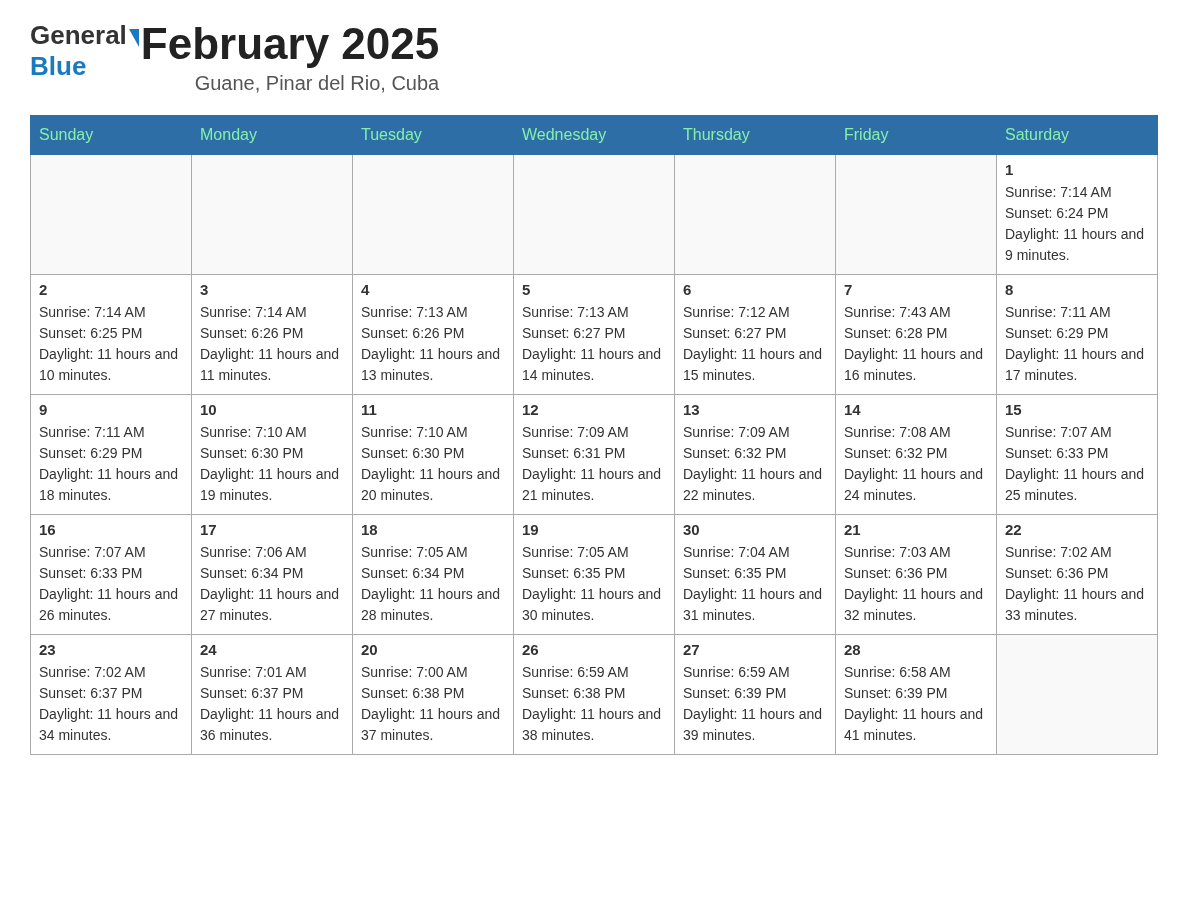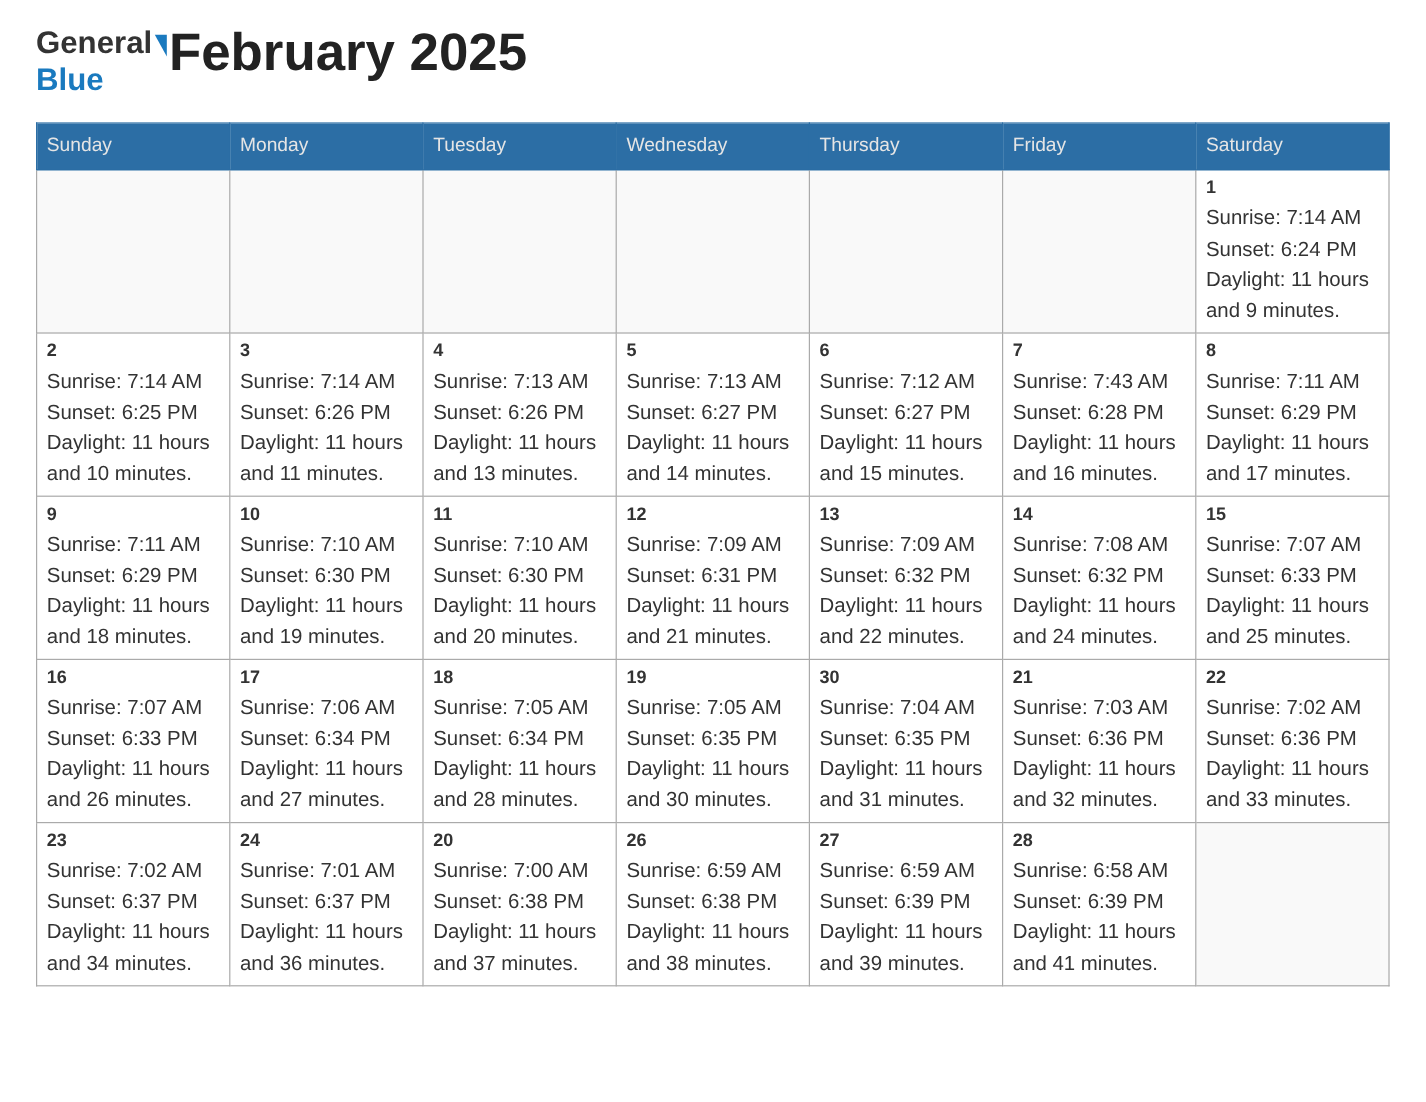--- a/index.html
+++ b/index.html
@@ -55,21 +55,21 @@
       color: #555;
       margin-top: 4px;
     }
     .calendar {
       width: 100%;
       border-collapse: collapse;
       border: 1px solid #999;
     }
     .calendar th {
       background-color: #2c6ea5;
-      color: #e5e5e5;
+      color: #86efac;
       font-size: 16px;
       font-weight: normal;
       padding: 10px 8px;
       text-align: left;
       border: 1px solid #2c6ea5;
     }
     .calendar td {
       border: 1px solid #aaa;
       vertical-align: top;
       padding: 6px 8px;
@@ -82,21 +82,21 @@
     .calendar td.empty {
       background: #f9f9f9;
     }
     .day-number {
       font-size: 15px;
       font-weight: bold;
       margin-bottom: 4px;
       display: block;
     }
     .day-info {
-      font-size: 17px;
+      font-size: 14px;
       line-height: 1.5;
       color: #333;
     }
     .calendar tr td {
       height: 120px;
     }
   </style>
 </head>
 <body>
 
@@ -105,20 +105,21 @@
     <div class="logo-text">
       <span class="logo-general">General</span>
       <span class="logo-arrow"></span>
     </div>
     <div>
       <span class="logo-blue">Blue</span>
     </div>
   </div>
   <div class="title-section">
     <div class="month-title">February 2025</div>
+    <div class="location">Guane, Pinar del Rio, Cuba</div>
   </div>
 </div>
 
 <table class="calendar">
   <thead>
     <tr>
     <th>Sunday</th>
         <th>Monday</th>
         <th>Tuesday</th>
         <th>Wednesday</th>

